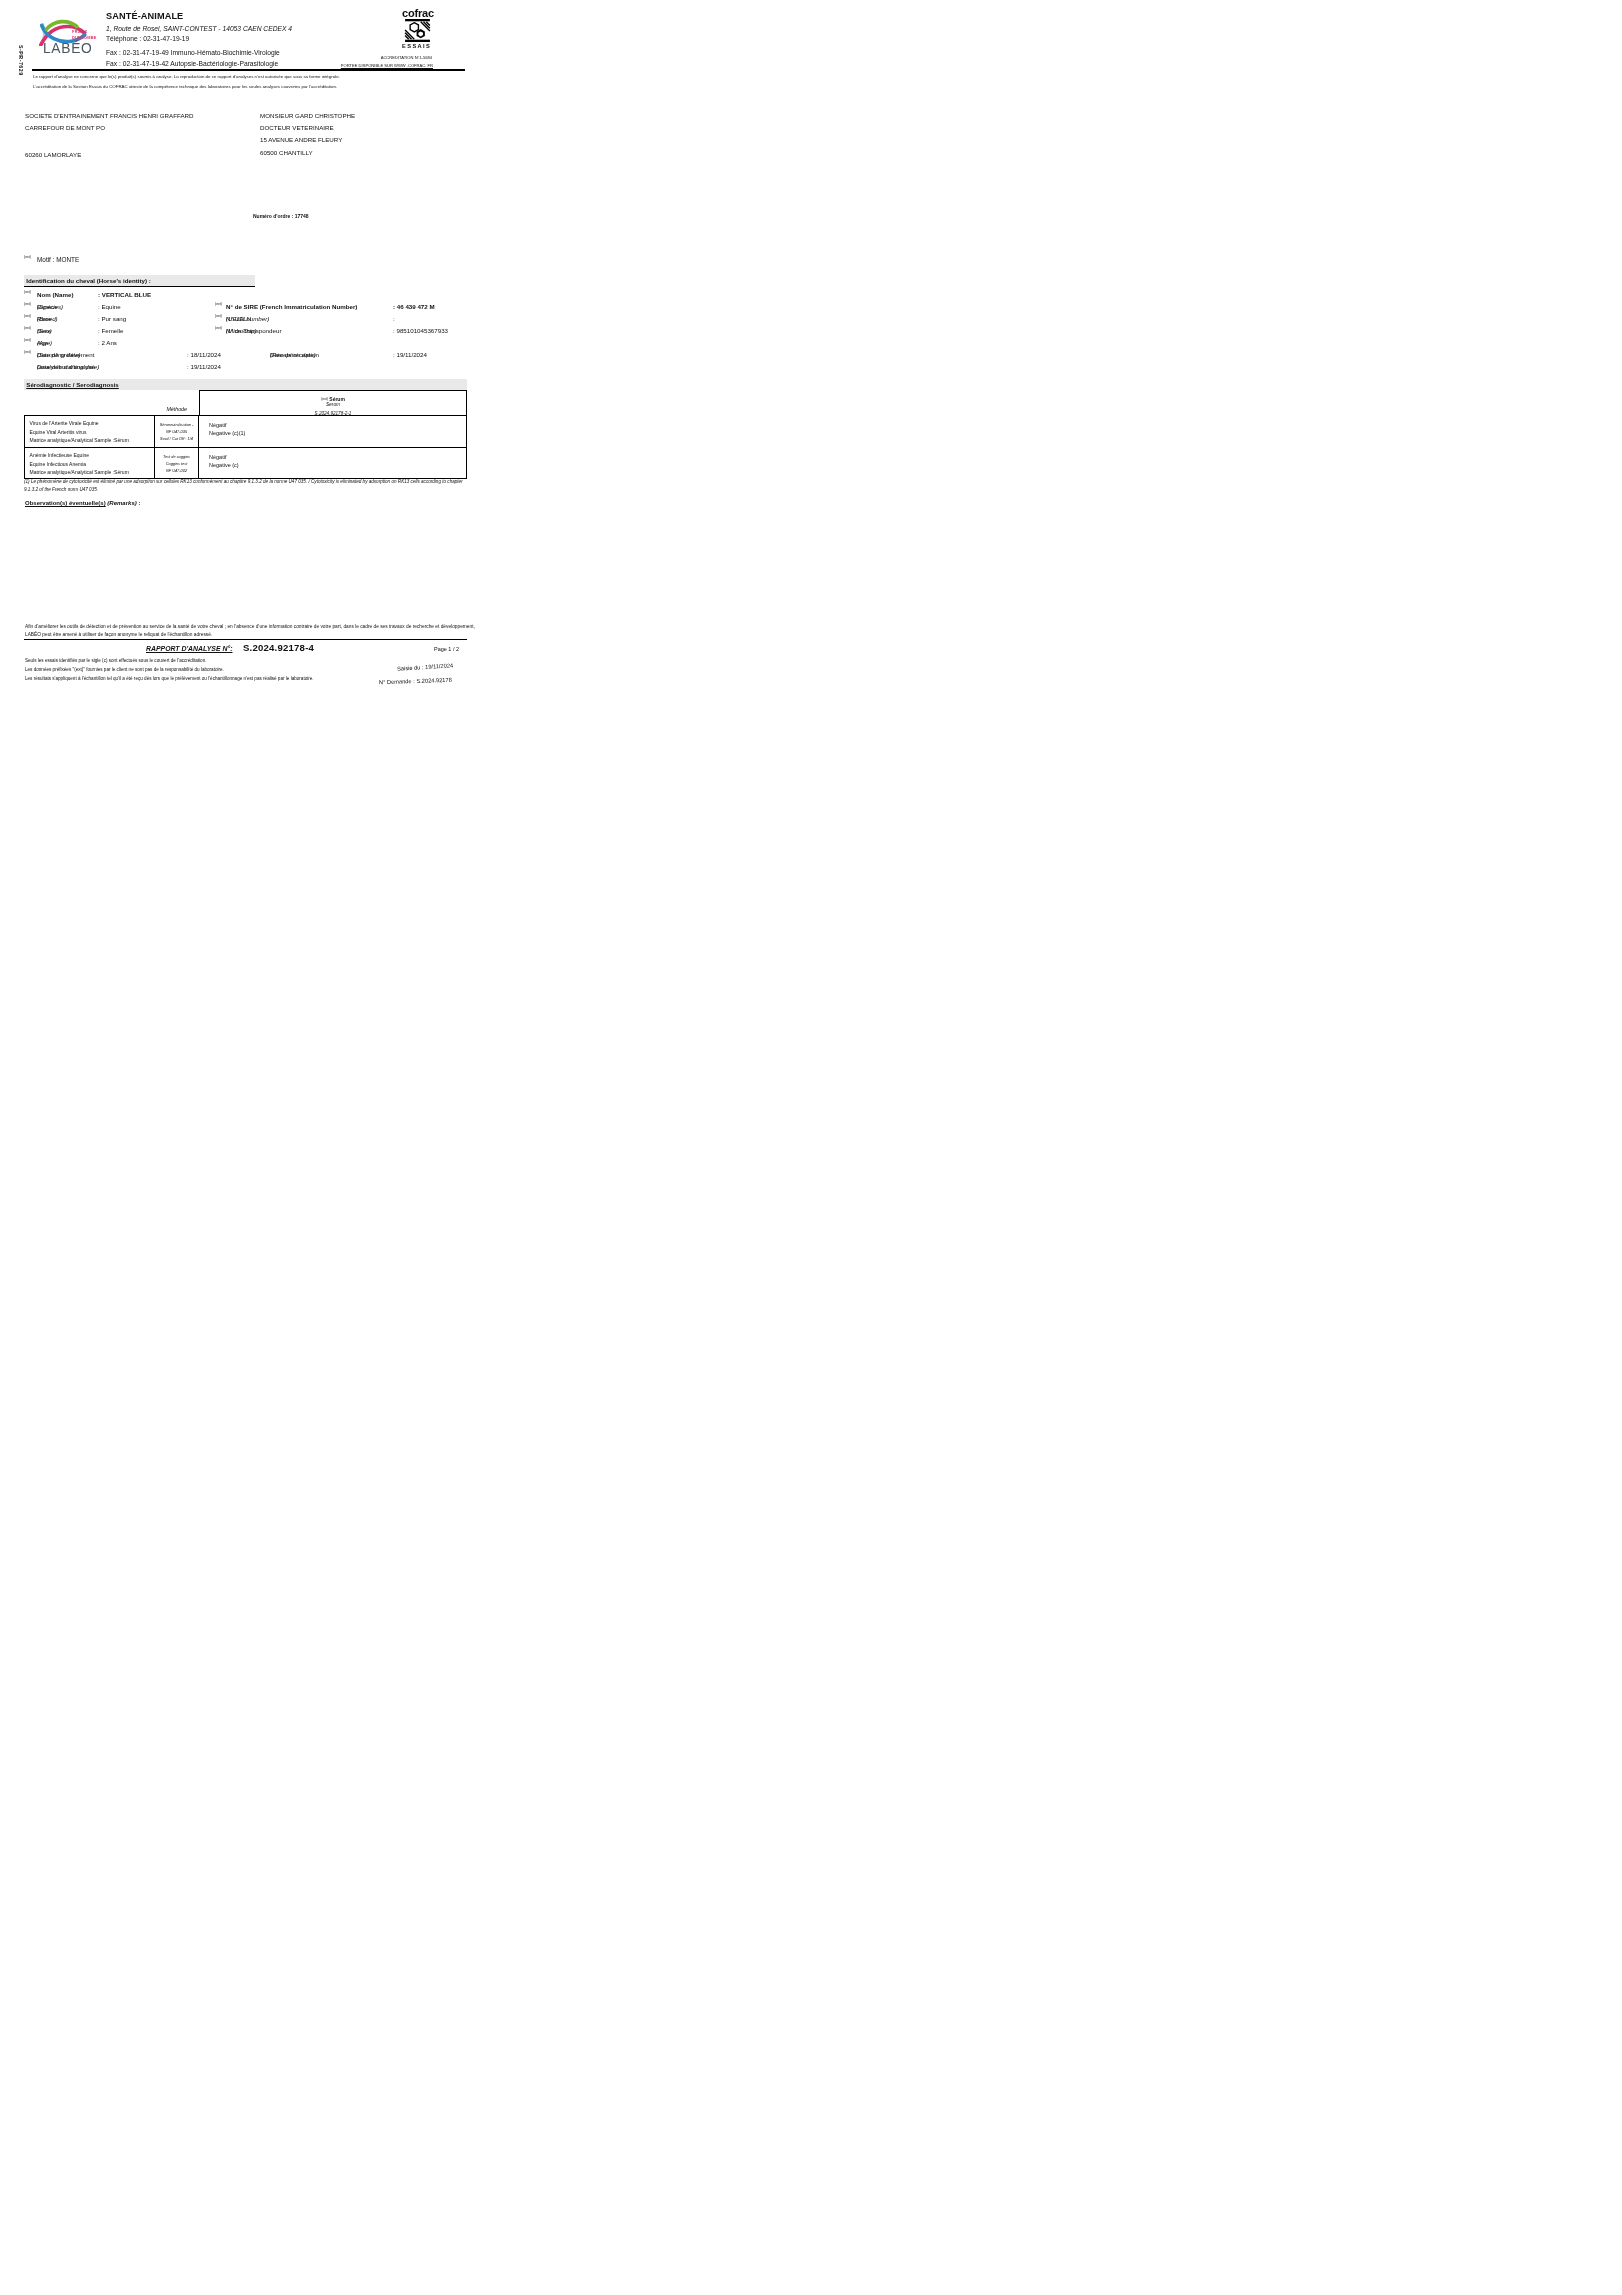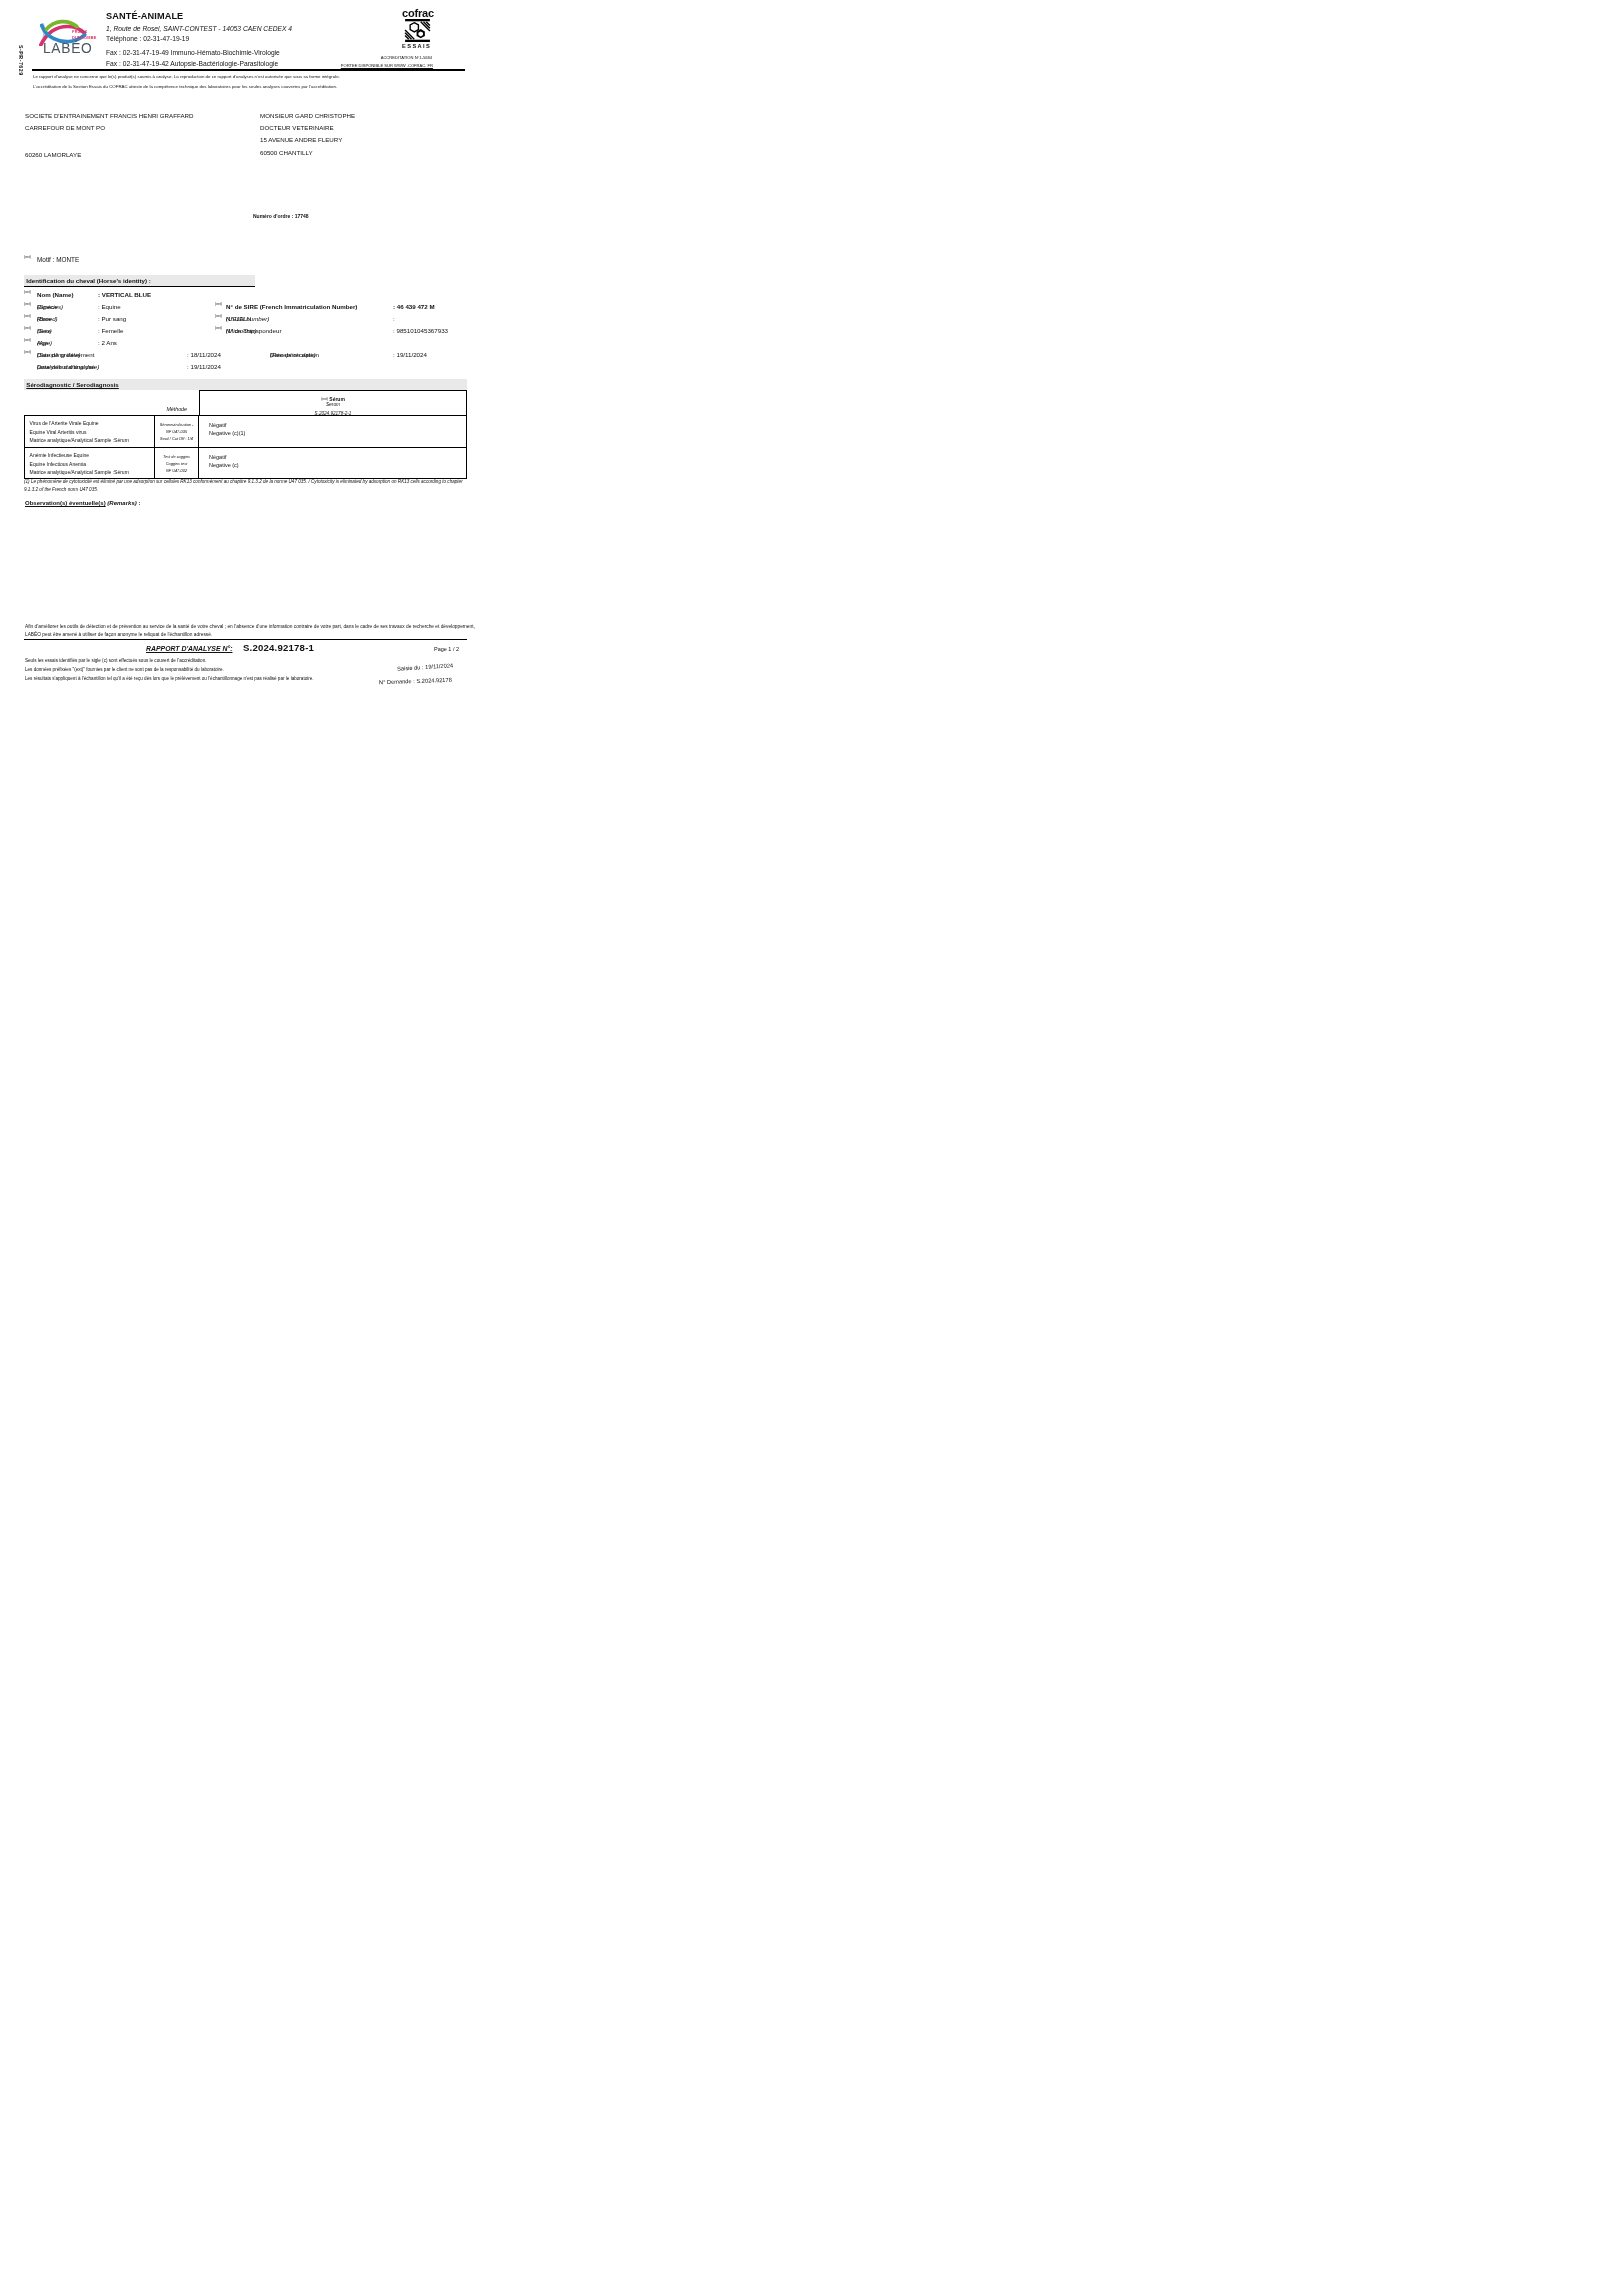--- a/index.html
+++ b/index.html
@@ -265,21 +265,21 @@
 
   <div class="abs obs nw">
     <span class="u">Observation(s) éventuelle(s)</span><i> (Remarks)</i><span> :</span>
   </div>
 
   <div class="abs rdnotice">Afin d’améliorer les outils de détection et de prévention au service de la santé de votre cheval ; en l’absence d’une information contraire de votre part, dans le cadre de ses travaux de recherche et développement, LABÉO peut être amené à utiliser de façon anonyme le reliquat de l’échantillon adressé.</div>
 
   <div class="abs botrule"></div>
 
   <div class="abs replabel nw">RAPPORT D'ANALYSE N°:</div>
-  <div class="abs repnum nw">S.2024.92178-1</div>
+  <div class="abs repnum nw">S.2024.92178-4</div>
   <div class="abs pageno nw">Page 1 / 2</div>
 
   <div class="abs f1 nw">Seuls les essais identifiés par le sigle (c) sont effectués sous le couvert de l’accréditation.</div>
   <div class="abs f2 nw">Les données préfixées "(ext)" fournies par le client ne sont pas de la responsabilité du laboratoire.</div>
   <div class="abs f3 nw">Les résultats s'appliquent à l'échantillon tel qu'il a été reçu dès lors que le prélèvement ou l'échantillonnage n'est pas réalisé par le laboratoire.</div>
   <div class="abs saisie nw">Saisie du : 19/11/2024</div>
   <div class="abs demande nw">N° Demande : S.2024.92178</div>
 
 </div>
 

